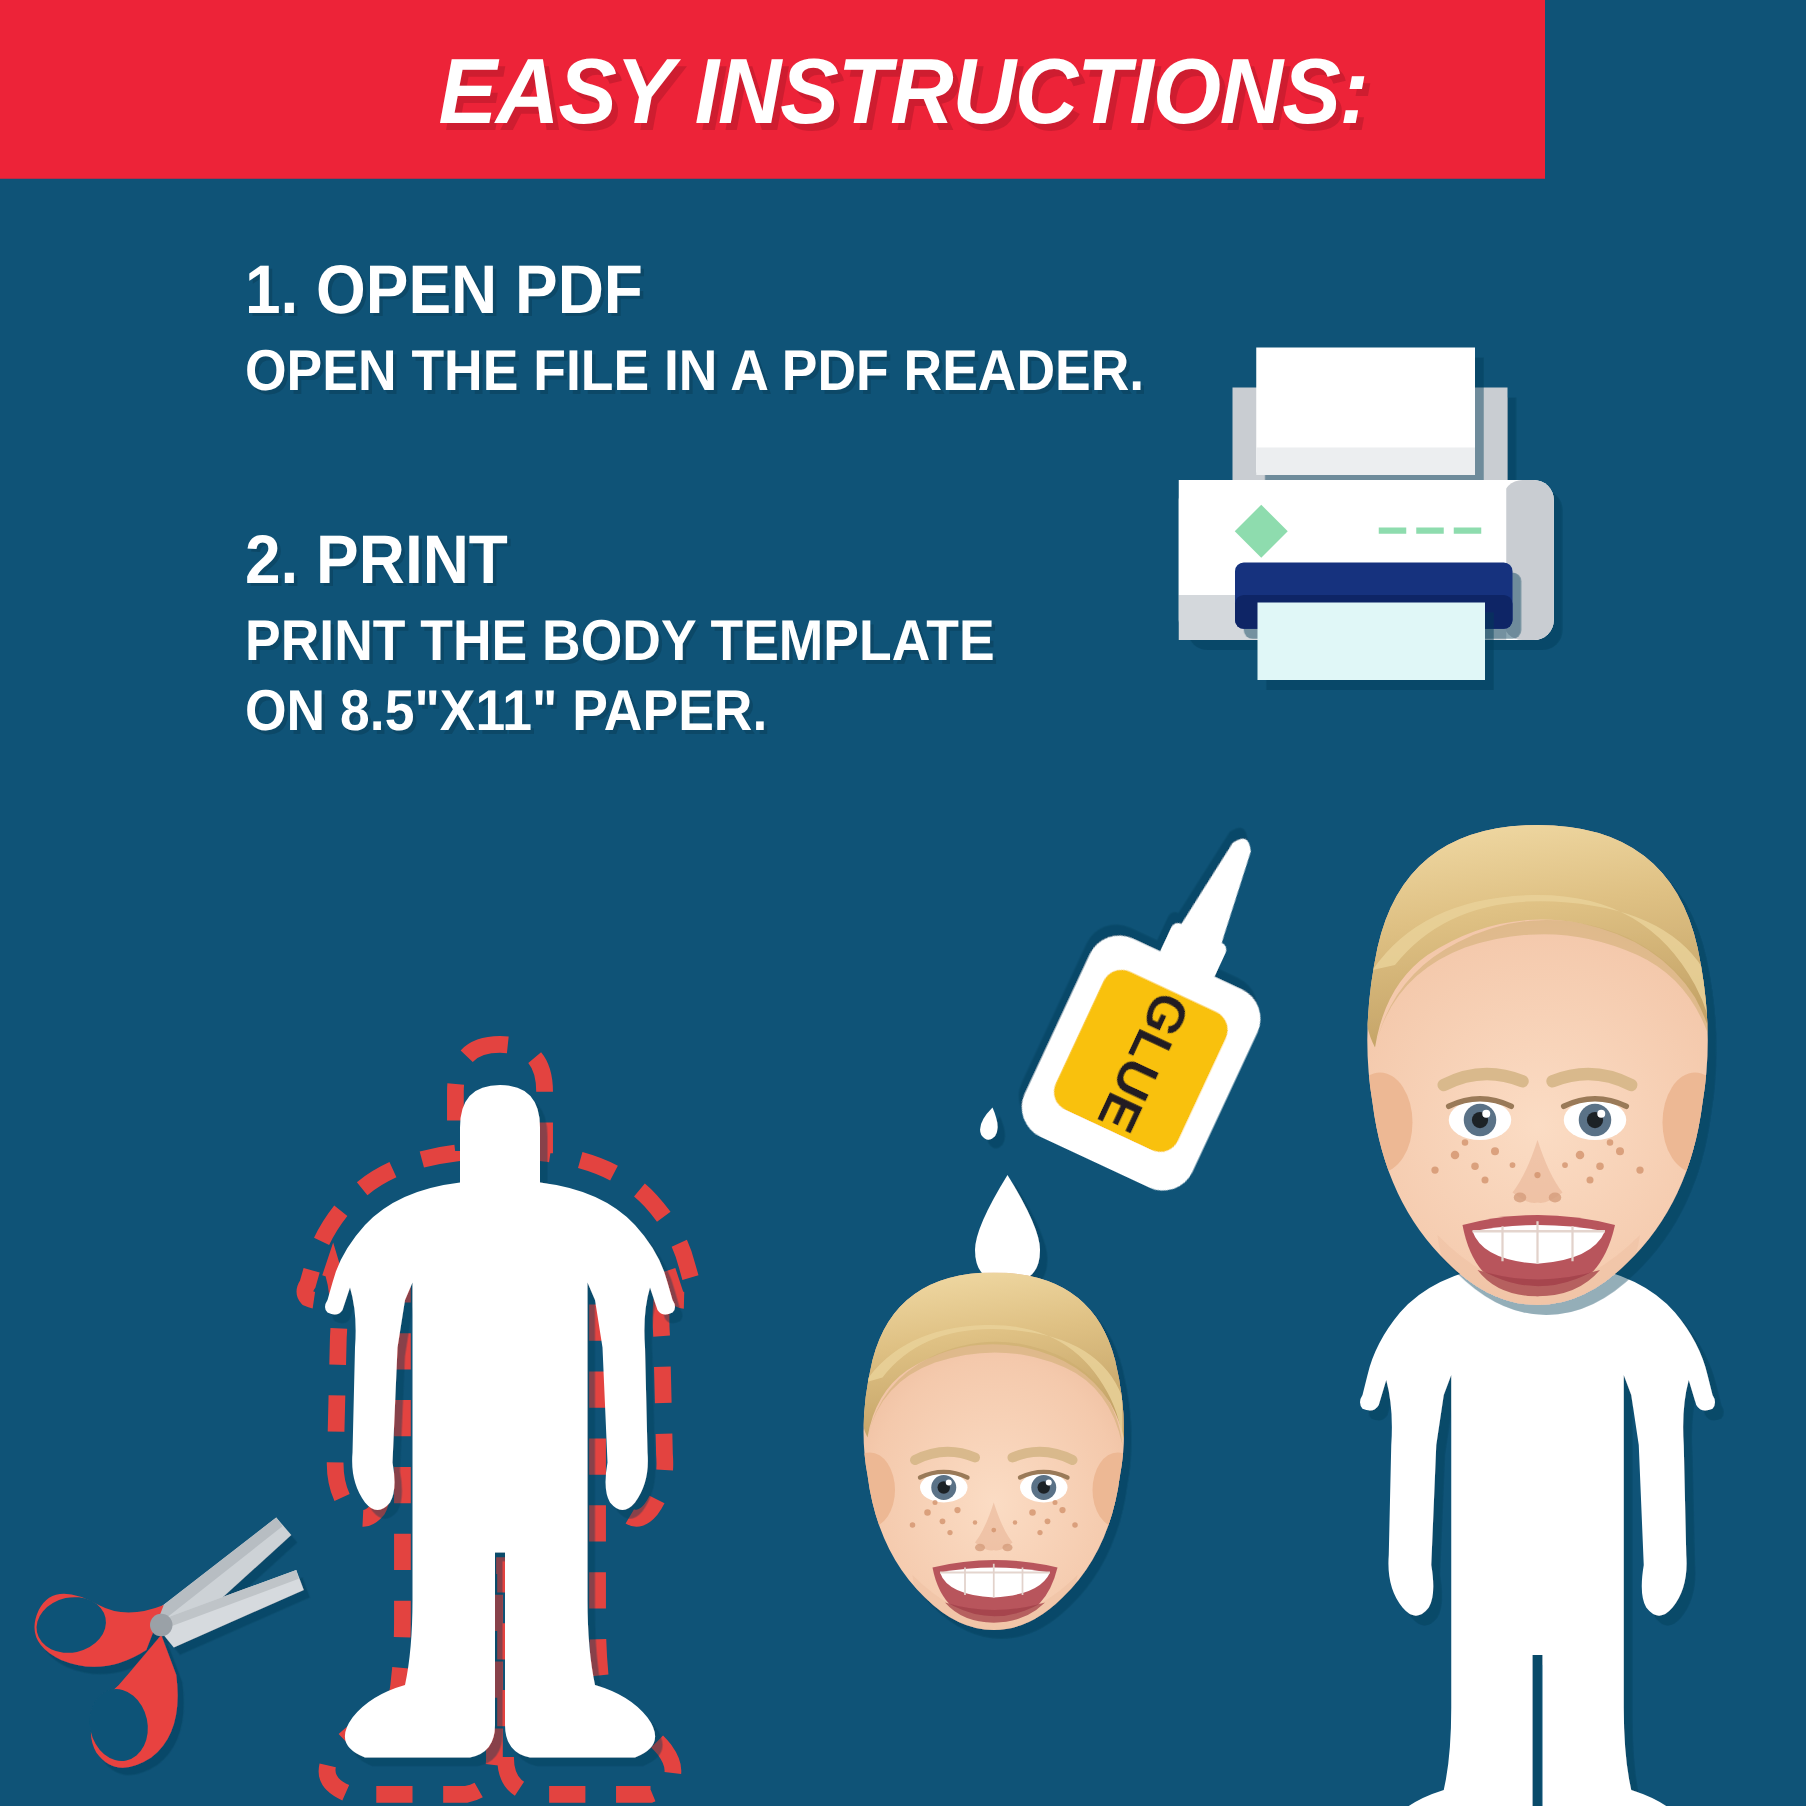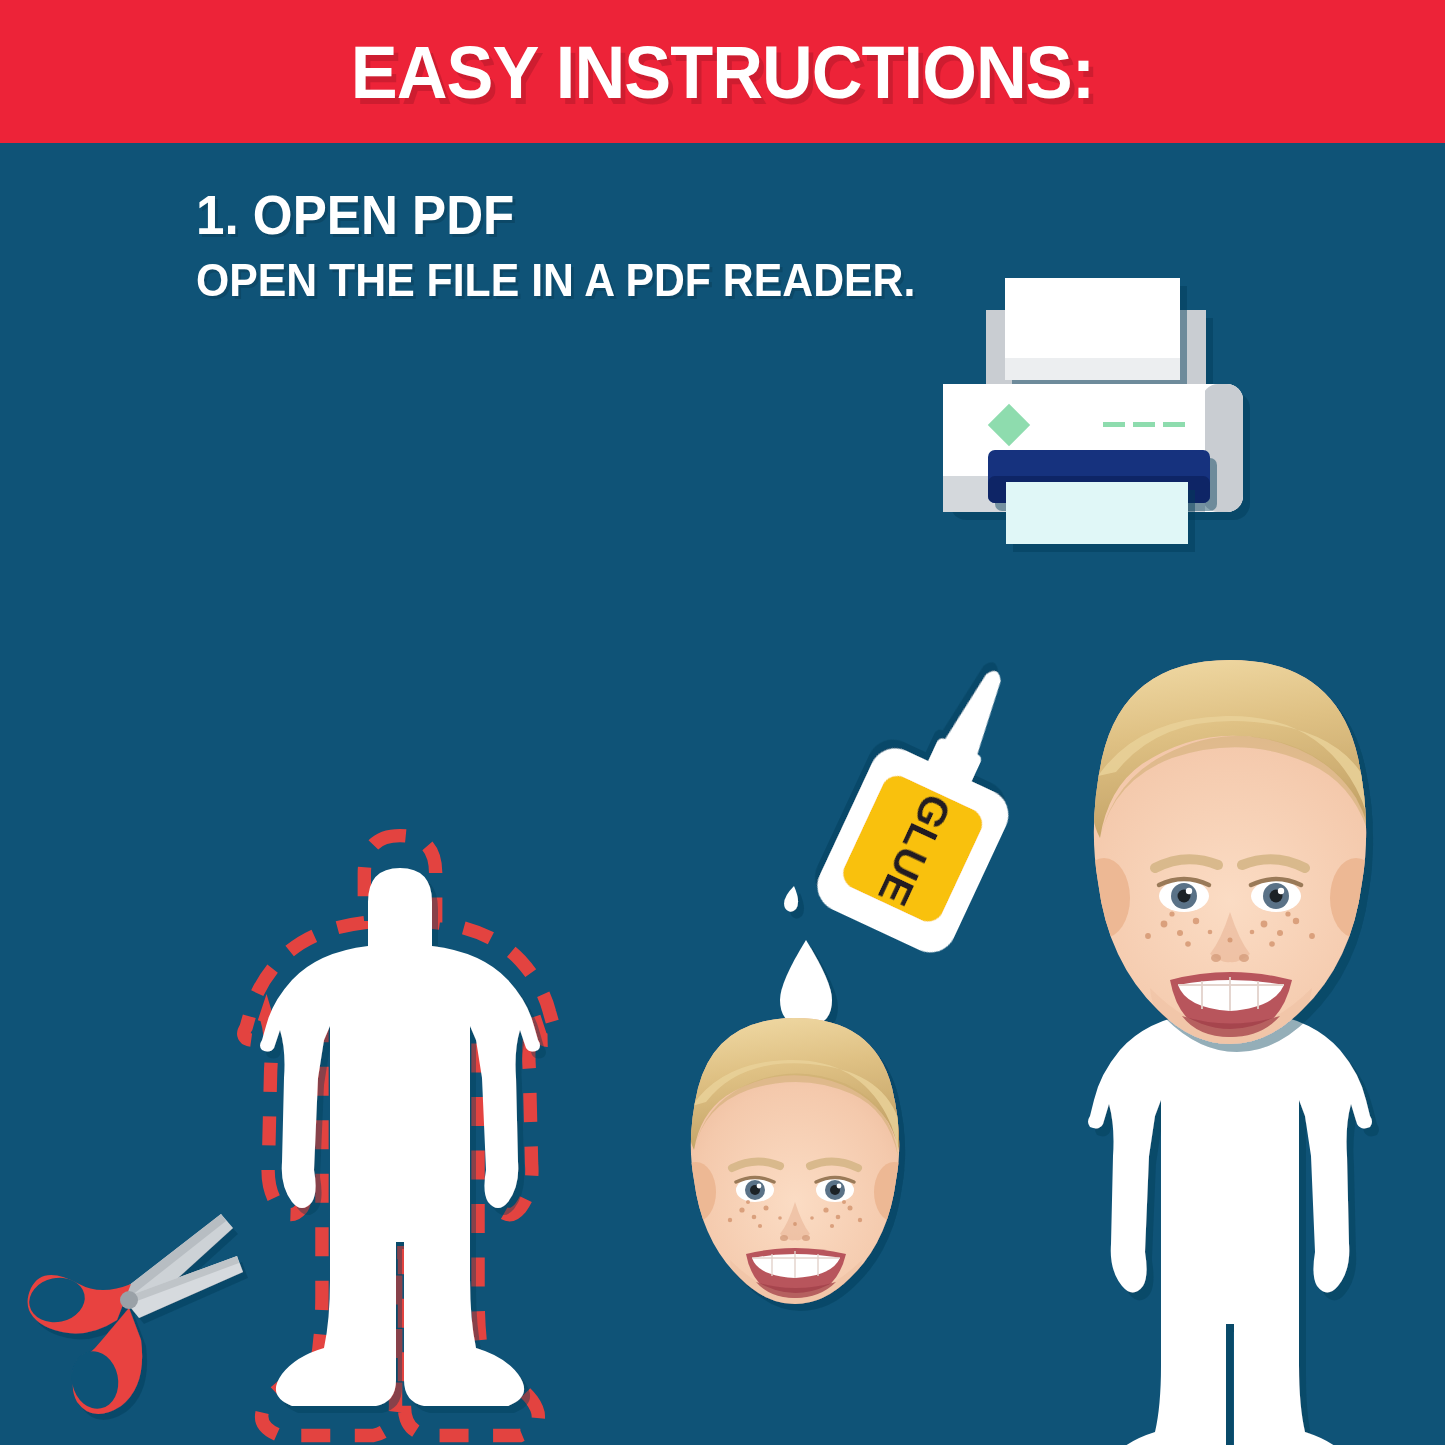--- a/index.html
+++ b/index.html
@@ -7,39 +7,40 @@
     width:1445px;height:1445px;
     background:#0F5377;
     font-family:"Liberation Sans", sans-serif;
     overflow:hidden;
     position:relative;
   }
   #stage{position:absolute;left:0;top:0;width:1445px;height:1445px;overflow:hidden;background:#0F5377;}
 
   
   .header-band{
-    position:absolute;left:0;top:0;width:1445px;height:143px;
+    position:absolute;left:0;top:0;width:1236px;height:143px;
     background:#ED2338;
+    font-style:italic;
   }
   .header-title{
     position:absolute;left:0;top:30px;width:1445px;
     text-align:center;
     color:#ffffff;
     font-family:"Liberation Sans", sans-serif;
     font-weight:bold;
     font-size:74px;
     letter-spacing:-1px;
     transform:scaleX(0.95);
     text-shadow:5px 6px 0 rgba(140,18,30,0.32);
     white-space:nowrap;
   }
 
   
   .steps{position:absolute;left:196px;top:186px;width:880px;}
-  .step{margin-bottom:0;}
+  .step{margin-bottom:0;margin-top:16px;}
   .step-title{
     color:#ffffff;font-weight:bold;
     font-size:55px;line-height:58px;
     letter-spacing:0px;
     transform:scaleX(0.93);transform-origin:left center;
     white-space:nowrap;
     text-shadow:3px 3px 0 rgba(8,45,66,0.30);
   }
   .step-body{
     color:#ffffff;font-weight:bold;
@@ -75,20 +76,26 @@
   <div class="steps">
 
     <div class="step">
       <div class="step-title">1. OPEN PDF</div>
       <div class="sp6"></div>
       <div class="step-body">OPEN THE FILE IN A PDF READER.</div>
     </div>
 
     <div class="gap-lg"></div>
 
+    <div class="step">
+      <div class="step-title">2. PRINT</div>
+      <div class="sp6"></div>
+      <div class="step-body">PRINT THE BODY TEMPLATE</div>
+      <div class="step-body">ON 8.5"X11" PAPER.</div>
+    </div>
 
     <div class="gap-md"></div>
 
 
   </div>
 
   <div class="art" id="printer-art">
     <svg width="320" height="320" viewBox="0 0 320 320">
       <defs>
         <filter id="sh1" x="-40%" y="-40%" width="200%" height="200%">

